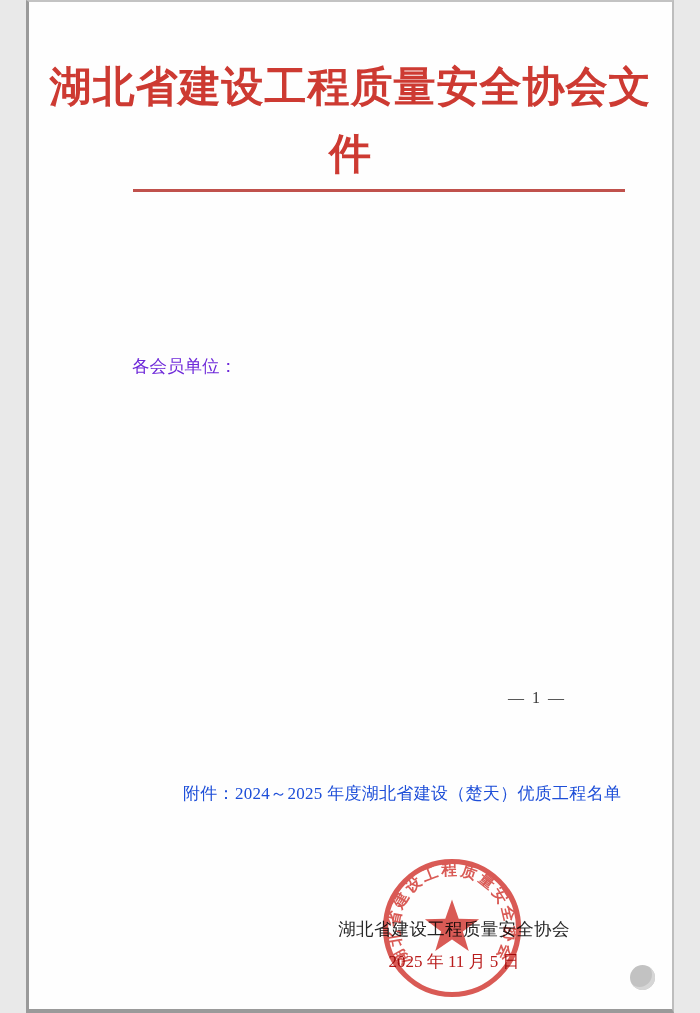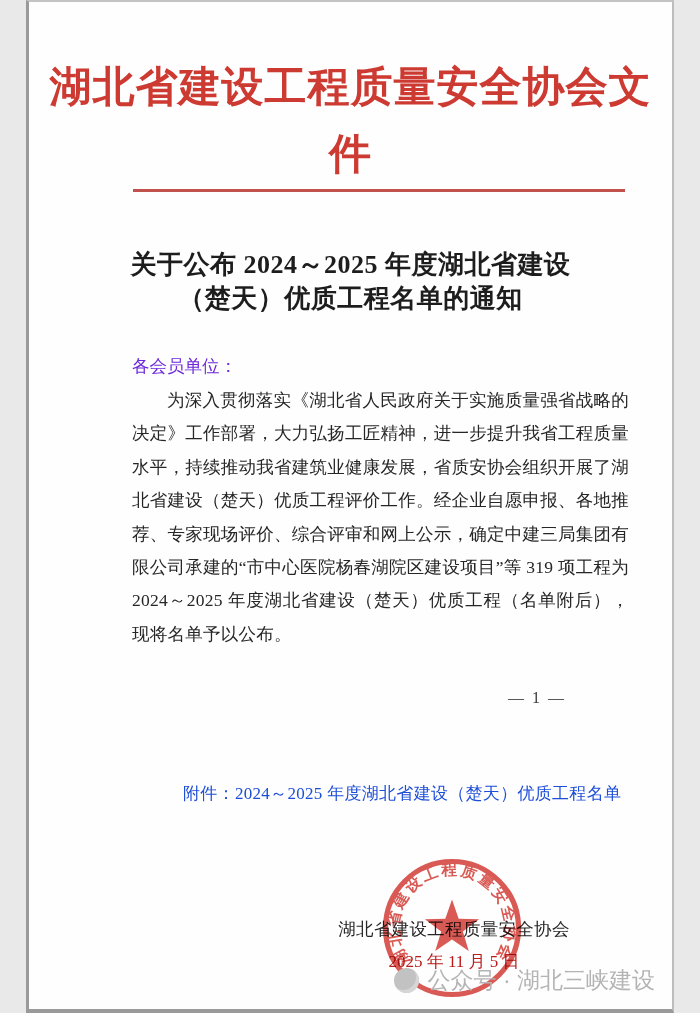--- a/index.html
+++ b/index.html
@@ -127,28 +127,23 @@
 </head>
 <body>
 
 <div class="page">
 
   <div class="header-title">湖北省建设工程质量安全协会文件</div>
 
 
   <div class="red-line"></div>
 
-  <div class="notice-title">
-    <div>关于公布 2024～2025 年度湖北省建设</div>
-    <div>（楚天）优质工程名单的通知</div>
-  </div>
 
   <div class="salutation">各会员单位：</div>
 
-  <p class="body-text">为深入贯彻落实《湖北省人民政府关于实施质量强省战略的决定》工作部署，大力弘扬工匠精神，进一步提升我省工程质量水平，持续推动我省建筑业健康发展，省质安协会组织开展了湖北省建设（楚天）优质工程评价工作。经企业自愿申报、各地推荐、专家现场评价、综合评审和网上公示，确定中建三局集团有限公司承建的“市中心医院杨春湖院区建设项目”等 319 项工程为 2024～2025 年度湖北省建设（楚天）优质工程（名单附后），现将名单予以公布。</p>
 
   <div class="page-number">— 1 —</div>
 
   <div class="attachment">附件：2024～2025 年度湖北省建设（楚天）优质工程名单</div>
 
   <div class="signature">湖北省建设工程质量安全协会</div>
 
   <div class="sig-date">2025 年 11 月 5 日</div>
 
   <svg class="seal" viewBox="0 0 160 160" xmlns="http://www.w3.org/2000/svg" aria-hidden="true">
@@ -157,16 +152,15 @@
     </defs>
     <circle cx="80" cy="80" r="70" fill="none" stroke="#d5433d" stroke-width="5.5"></circle>
     <text font-size="16.5" font-weight="bold" fill="#d5433d" letter-spacing="2.6" font-family="Liberation Serif, DejaVu Serif, serif">
       <textPath href="#sealArc" startOffset="1">湖北省建设工程质量安全协会</textPath>
     </text>
     <path d="M 80,50 87.05,70.29 108.53,70.73 91.41,83.71 97.63,104.27 80,92 62.37,104.27 68.59,83.71 51.47,70.73 72.95,70.29 Z" fill="#d5433d"></path>
   </svg>
 
   <div class="watermark">
     <span class="wm-icon"></span>
-    <span>公众号 · 湖北三峡建设</span>
   </div>
 
 </div>
 
 </body></html>

